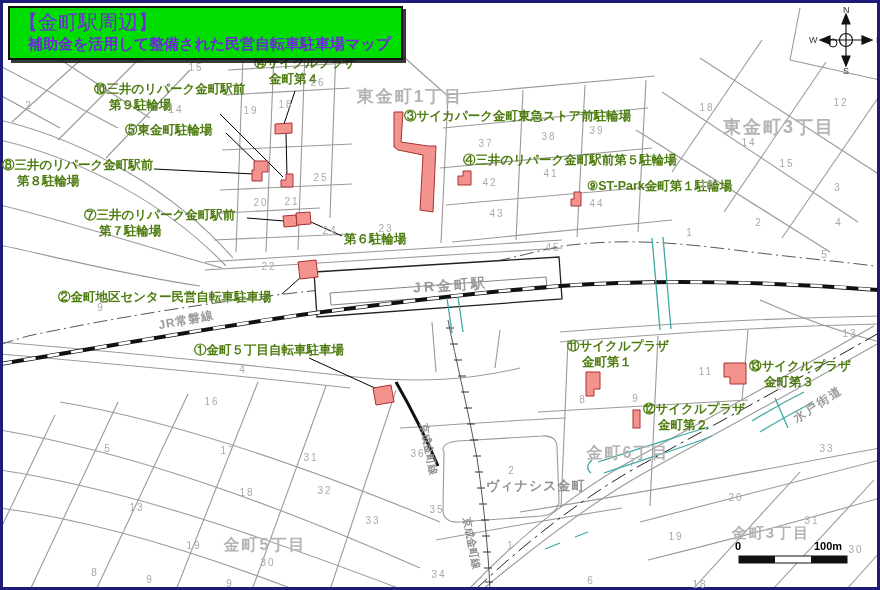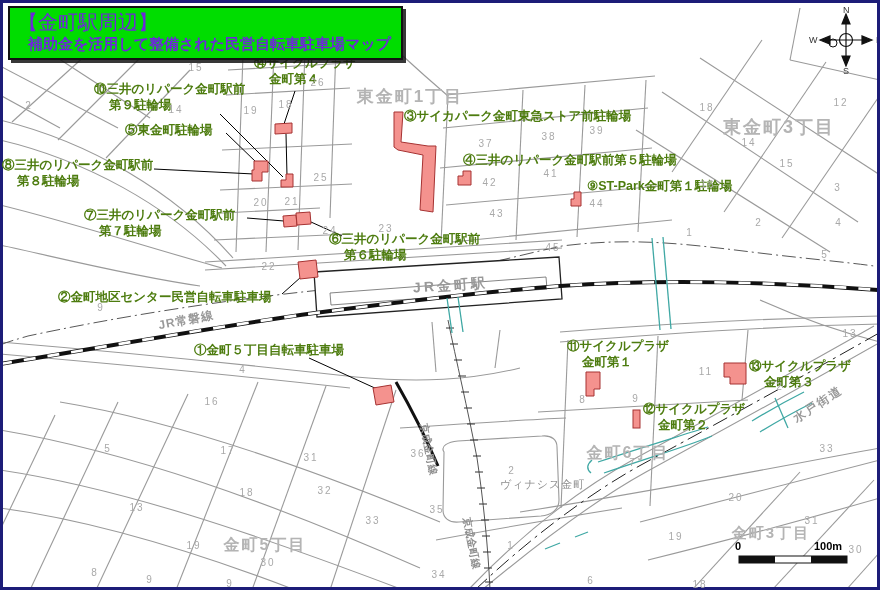--- a/index.html
+++ b/index.html
@@ -8,21 +8,21 @@
   #label-layer{position:absolute;left:0;top:0;width:880px;height:590px;z-index:2;pointer-events:none;}
   .fac{position:absolute;font-weight:bold;font-size:12.5px;color:#4d7c0f;line-height:1.3;white-space:nowrap;}
   .fac .ind{margin-left:15px;}
   .area{position:absolute;transform:translate(-50%,-50%);color:#b4b4b4;font-weight:bold;letter-spacing:2px;white-space:nowrap;}
   .blk{position:absolute;transform:translate(-50%,-50%);color:#a9a9a9;font-size:10px;letter-spacing:2px;white-space:nowrap;}
   .rot{position:absolute;color:#999;font-weight:bold;white-space:nowrap;}
   #lbl-station{font-size:14px;letter-spacing:3px;transform:rotate(-4deg);}
   #lbl-joban{font-size:12px;transform:rotate(-11deg);letter-spacing:1px;}
   #lbl-keisei1,#lbl-keisei2{font-size:10.5px;color:#8f8f8f;transform:rotate(79deg);transform-origin:left top;}
   #lbl-mito{font-size:12px;letter-spacing:2px;transform:rotate(-33deg);}
-  #lbl-vinacis{font-size:11px;color:#8f8f8f;font-weight:normal;letter-spacing:1px;margin-left:14px;}
+  #lbl-vinacis{font-size:13px;color:#8f8f8f;font-weight:bold;letter-spacing:1px;}
   #title-box{position:absolute;left:8px;top:6px;z-index:3;background:#00dd00;border:2px solid #111;
      box-shadow:3px 3px 0 rgba(20,20,20,.85);padding:2px 10px 4px 8px;}
   #title-box .t1{font-size:20px;font-weight:normal;color:#6d28d9;line-height:1.25;}
   #title-box .t2{font-size:15px;font-weight:bold;color:#6d28d9;line-height:1.25;margin-left:10px;}
   .scale-txt{position:absolute;z-index:2;font-size:11px;font-weight:bold;color:#000;}
 </style>
 </head>
 <body>
 
 <div id="stage">
@@ -236,21 +236,20 @@
       <div class="fac" style="left: 404px; top: 108px;">
         <div>③サイカパーク金町東急ストア前駐輪場</div>
       </div>
       <div class="fac" style="left: 463px; top: 152px;">
         <div>④三井のリパーク金町駅前第５駐輪場</div>
       </div>
       <div class="fac" style="left: 125px; top: 122px;">
         <div>⑤東金町駐輪場</div>
       </div>
       <div class="fac" style="left: 329px; top: 231px;">
-        <div>⑥三井のリパーク金町駅前</div>
         <div class="ind">第６駐輪場</div>
       </div>
       <div class="fac" style="left: 84px; top: 207px;">
         <div>⑦三井のリパーク金町駅前</div>
         <div class="ind">第７駐輪場</div>
       </div>
       <div class="fac" style="left: 2px; top: 157px;">
         <div>⑧三井のリパーク金町駅前</div>
         <div class="ind">第８駐輪場</div>
       </div>

